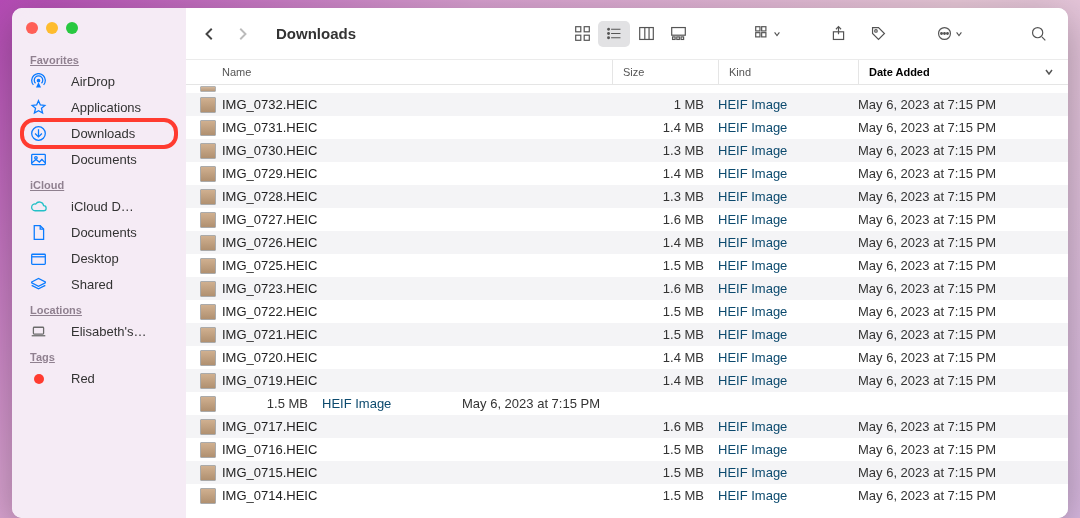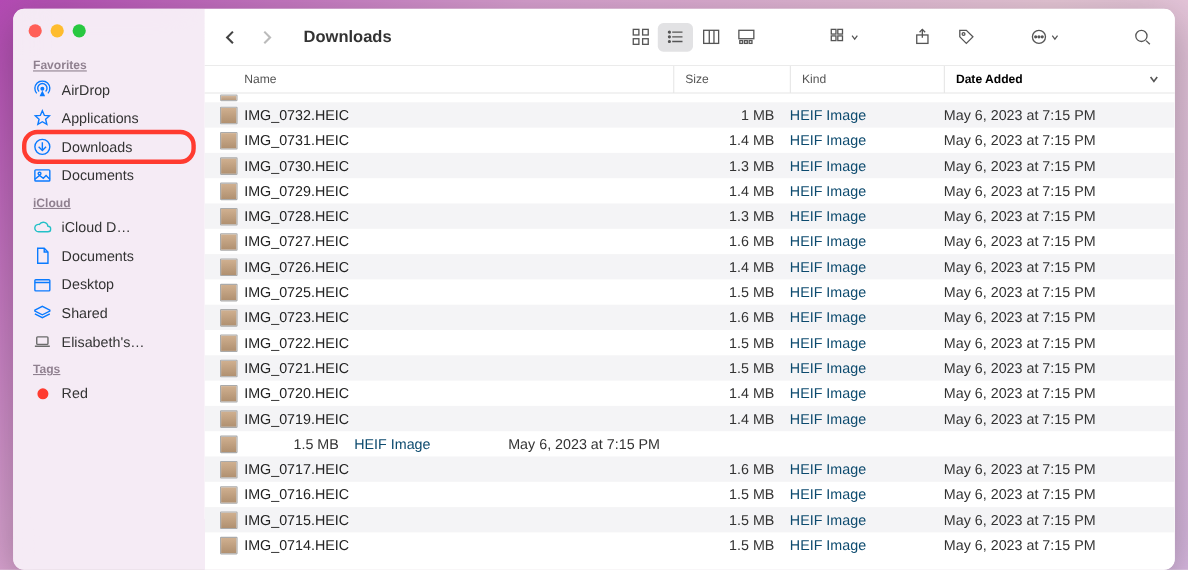--- a/index.html
+++ b/index.html
@@ -24,21 +24,21 @@
     padding: 10px 0 0 0;
     flex-shrink: 0;
     overflow: hidden;
   }
   .traffic-lights { display: flex; gap: 8px; padding: 4px 0 14px 14px; }
   .tl { width: 12px; height: 12px; border-radius: 50%; }
   .tl.red { background: #ff5f57; } .tl.yellow { background: #febc2e; } .tl.green { background: #28c840; }
 
   .sb-section { padding: 6px 0 2px 18px; font-size: 11px; font-weight: 600; color: rgba(60,40,60,0.55); text-decoration: underline; }
   .sb-item {
-    display: flex; align-items: center; gap: 9px;
+    display: flex; align-items: center; gap: 24px;
     padding: 4px 10px 4px 18px; margin: 1px 0;
     font-size: 13px; color: #333;
     cursor: default;
     position: relative;
   }
   .sb-item .icon { width: 17px; height: 17px; display:flex; align-items:center; justify-content:center; color:#0a7bff; }
   .sb-item .icon svg { width:17px; height:17px; stroke:currentColor; fill:none; stroke-width:1.5; }
   .sb-item.gray .icon { color:#6b6b6b; }
   .sb-item.highlight::before {
     content:""; position:absolute; left:8px; right:8px; top:-3px; bottom:-3px;
@@ -175,20 +175,21 @@
         </div>
         <div class="sb-item">
           <span class="icon">
             <svg viewBox="0 0 20 20">
               <path d="M2 7l8-4 8 4v1l-8 4-8-4z"></path>
               <path d="M2 11l8 4 8-4"></path>
             </svg>
           </span>
           <span class="label">Shared</span>
         </div>
+        <div class="sb-section">Locations</div>
         <div class="sb-item gray">
           <span class="icon">
             <svg viewBox="0 0 20 20">
               <rect x="4" y="5" width="12" height="8" rx="1"></rect>
               <path d="M2 15h16"></path>
             </svg>
           </span>
           <span class="label">Elisabeth's…</span>
         </div>
         <div class="sb-section">Tags</div>

